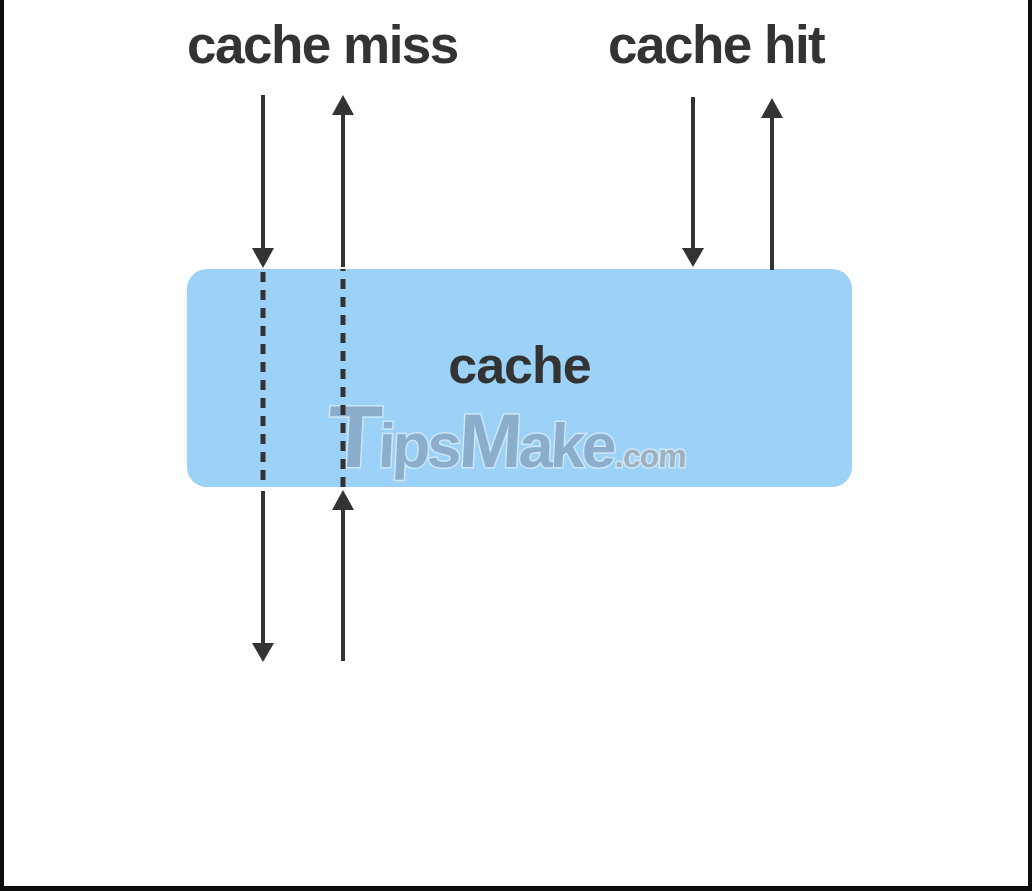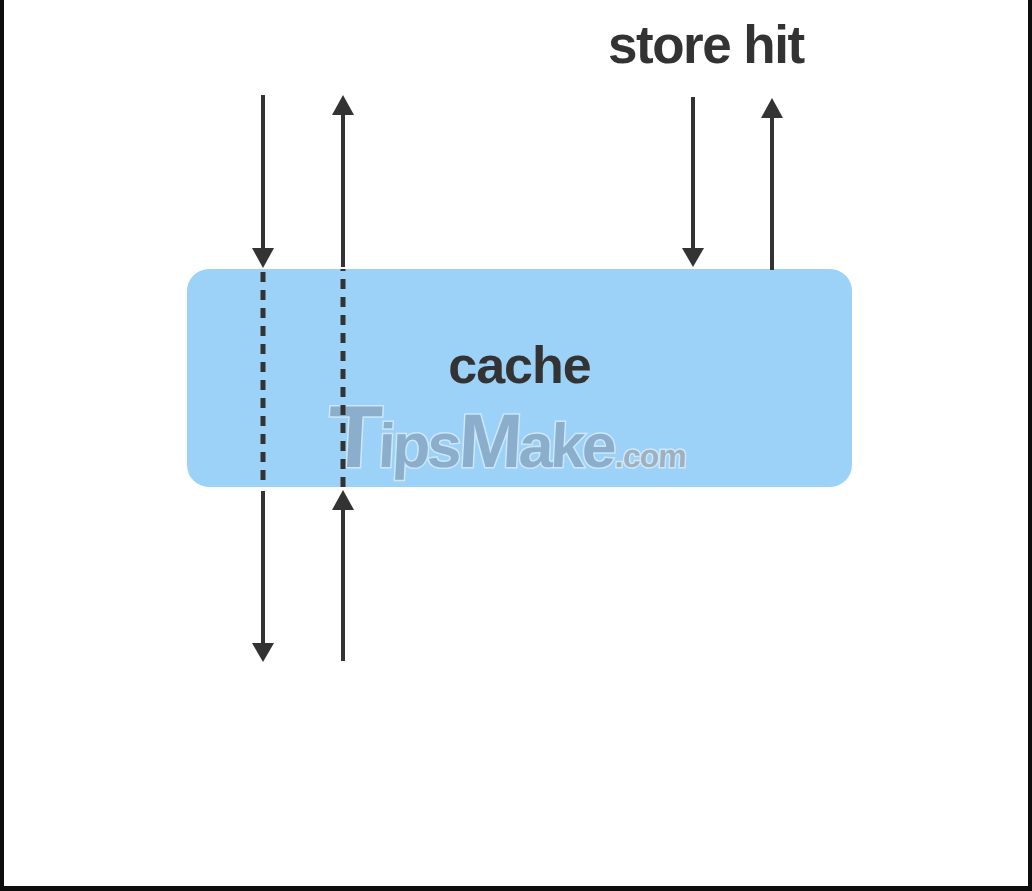--- a/index.html
+++ b/index.html
@@ -32,21 +32,21 @@
   #label-cache-hit  { left: 604px; top: 18px; }
 
   .node-box {
     position: absolute;
     background: var(--box_fill, #9CD2F7);
     border-radius: 20px;
     display: flex;
     align-items: center;
     justify-content: center;
   }
-  #cache-box   { left: 183px; top: 269px; width: 665px; height: 218px; border-radius: 22px; }
+  #cache-box   { left: 183px; top: 269px; width: 665px; height: 218px; }
   #backing-box { left: 25px;  top: 661px; width: 988px; height: 214px; border-radius: 18px; }
 
   .box-label {
     font-size: 52px;
     font-weight: bold;
     letter-spacing: -1px;
     color: var(--label_text, #3b3b3b);
     line-height: 1;
     white-space: nowrap;
     z-index: 2;
@@ -85,22 +85,23 @@
   }
   .arrow-line { stroke: var(--arrow, #333); stroke-width: 4; fill: none; }
   .arrow-dash { stroke-dasharray: 10 8; stroke-width: 5; }
   .arrow-head { fill: var(--arrow, #333); stroke: none; }
 </style>
 </head>
 <body>
 
 <div id="canvas">
 
+  <div id="label-cache-miss" class="top-label">cache miss</div>
 
-  <div id="label-cache-hit" class="top-label">store hit</div>
+  <div id="label-cache-hit" class="top-label">cache hit</div>
 
   <div id="cache-box" class="node-box">
     <div class="box-label">cache</div>
   </div>
 
   <div id="watermark">
     <span class="wm-t">T</span>
     <span class="wm-ips">ips</span>
     <span class="wm-m">M</span>
     <span class="wm-ake">ake</span>

